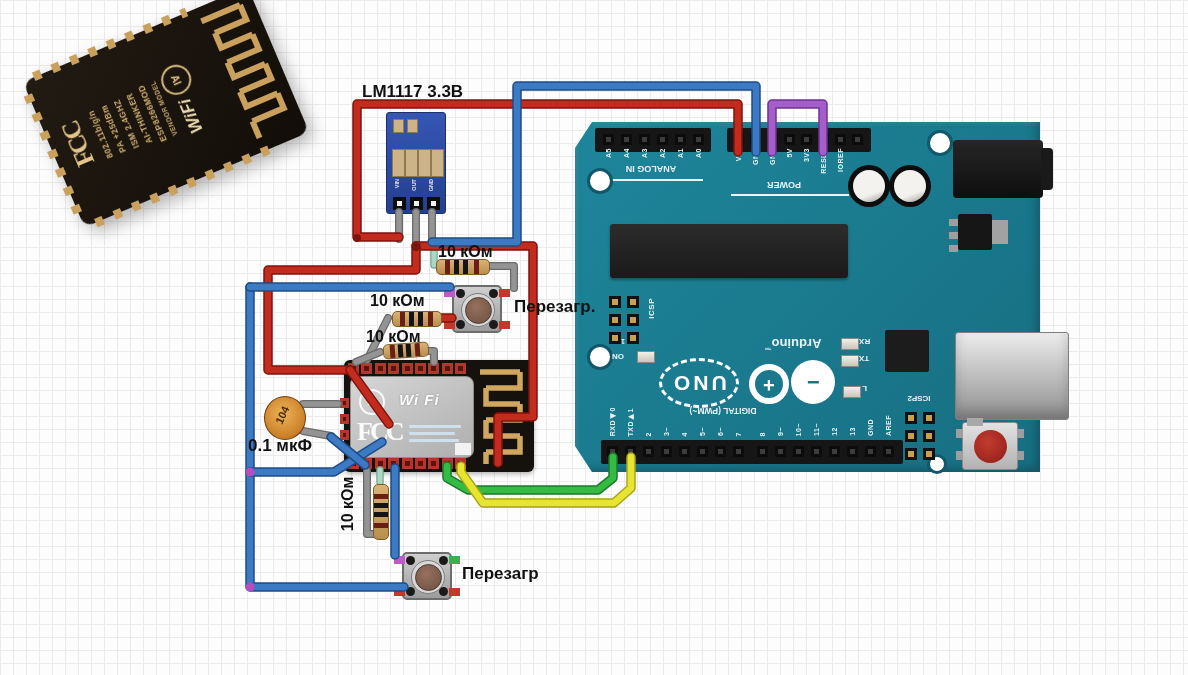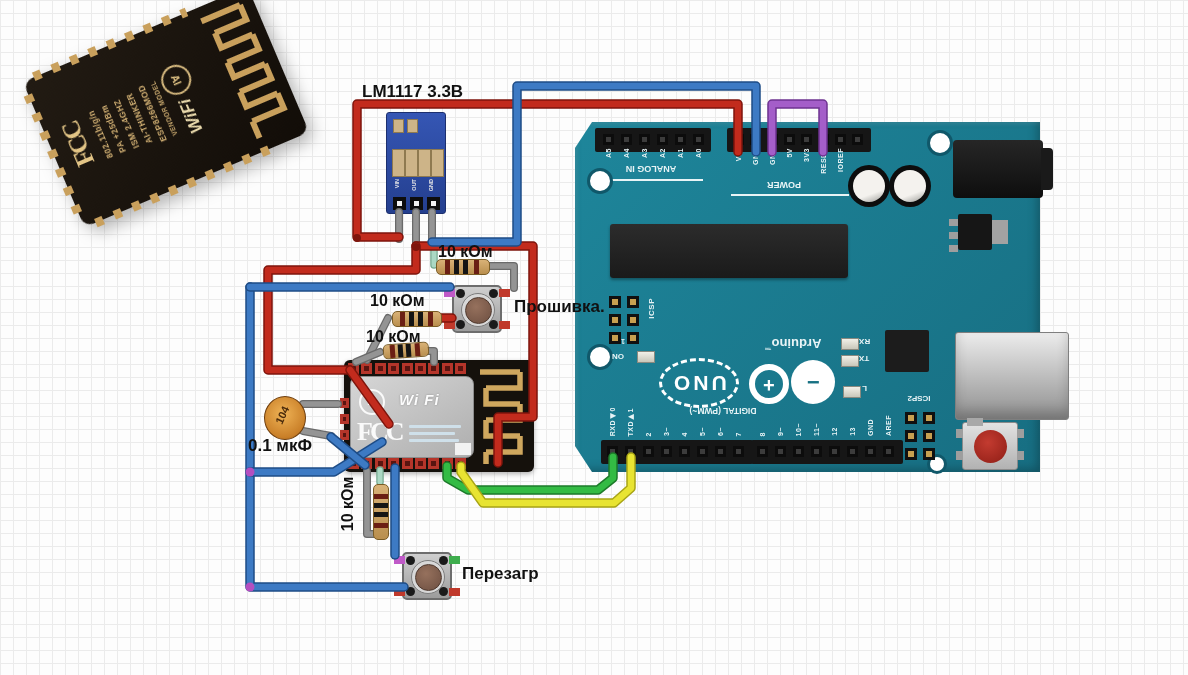--- a/index.html
+++ b/index.html
@@ -583,16 +583,16 @@
     <circle cx="416" cy="247" r="4" fill="#7e150c"></circle>
     <circle cx="250" cy="472" r="4.5" fill="#b44fc0"></circle>
     <circle cx="250" cy="587" r="4.5" fill="#b44fc0"></circle>
   </svg>
 
   <div class="lbl" style="left:362px;top:82px;">LM1117  3.3В</div>
   <div class="lbl" style="left:438px;top:243px;font-size:16px;">10 кОм</div>
   <div class="lbl" style="left:370px;top:292px;font-size:16px;">10 кОм</div>
   <div class="lbl" style="left:366px;top:328px;font-size:16px;">10 кОм</div>
   <div class="lbl" style="left:318px;top:495px;width:60px;text-align:center;font-size:16px;transform:rotate(-90deg);">10 кОм</div>
-  <div class="lbl" style="left:514px;top:297px;">Прошивка.</div>
+  <div class="lbl" style="left:514px;top:297px;">Перезагр.</div>
   <div class="lbl" style="left:462px;top:564px;">Перезагр</div>
   <div class="lbl" style="left:248px;top:436px;">0.1 мкФ</div>
 </div>
 
 </body></html>

